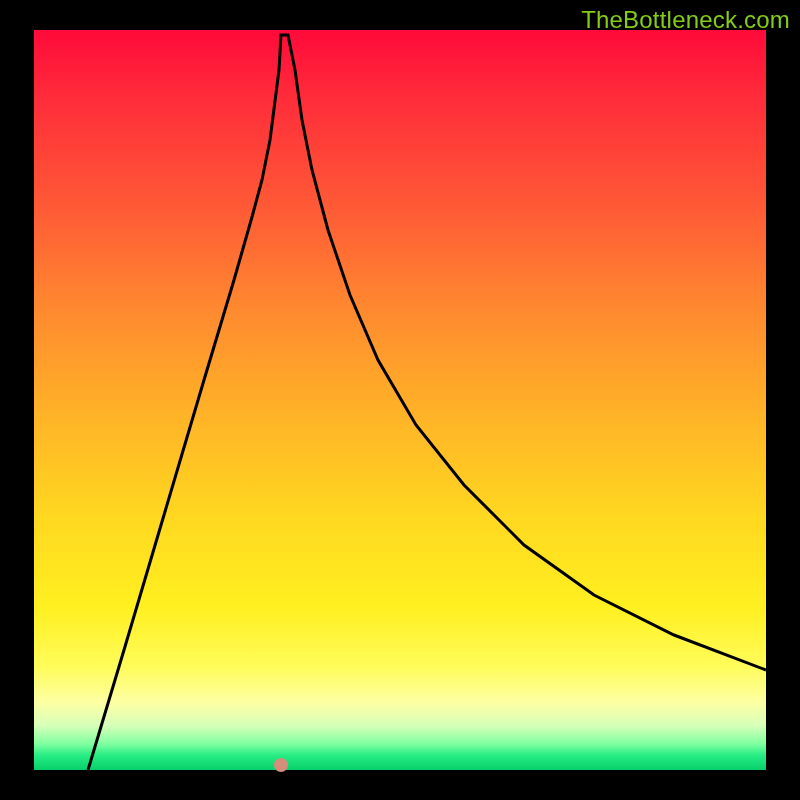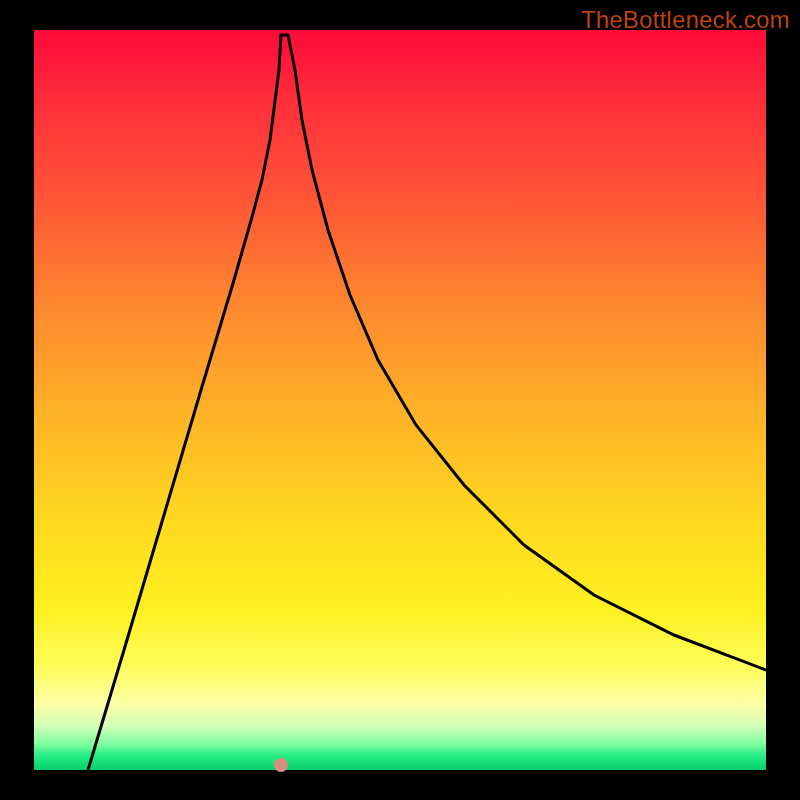--- a/index.html
+++ b/index.html
@@ -31,21 +31,21 @@
       #d6ffb8 94%,
       #7effa0 96.5%,
       #28ed85 98%,
       #07d06a 100%
     );
   }
   .watermark {
     position: absolute;
     top: 6px;
     right: 10px;
-    color: #c2410c;
+    color: #84cc16;
     font-size: 24px;
     font-weight: 500;
     letter-spacing: 0.2px;
   }
   .curve-svg {
     position: absolute;
     left: 0;
     top: 0;
     width: 732px;
     height: 740px;

